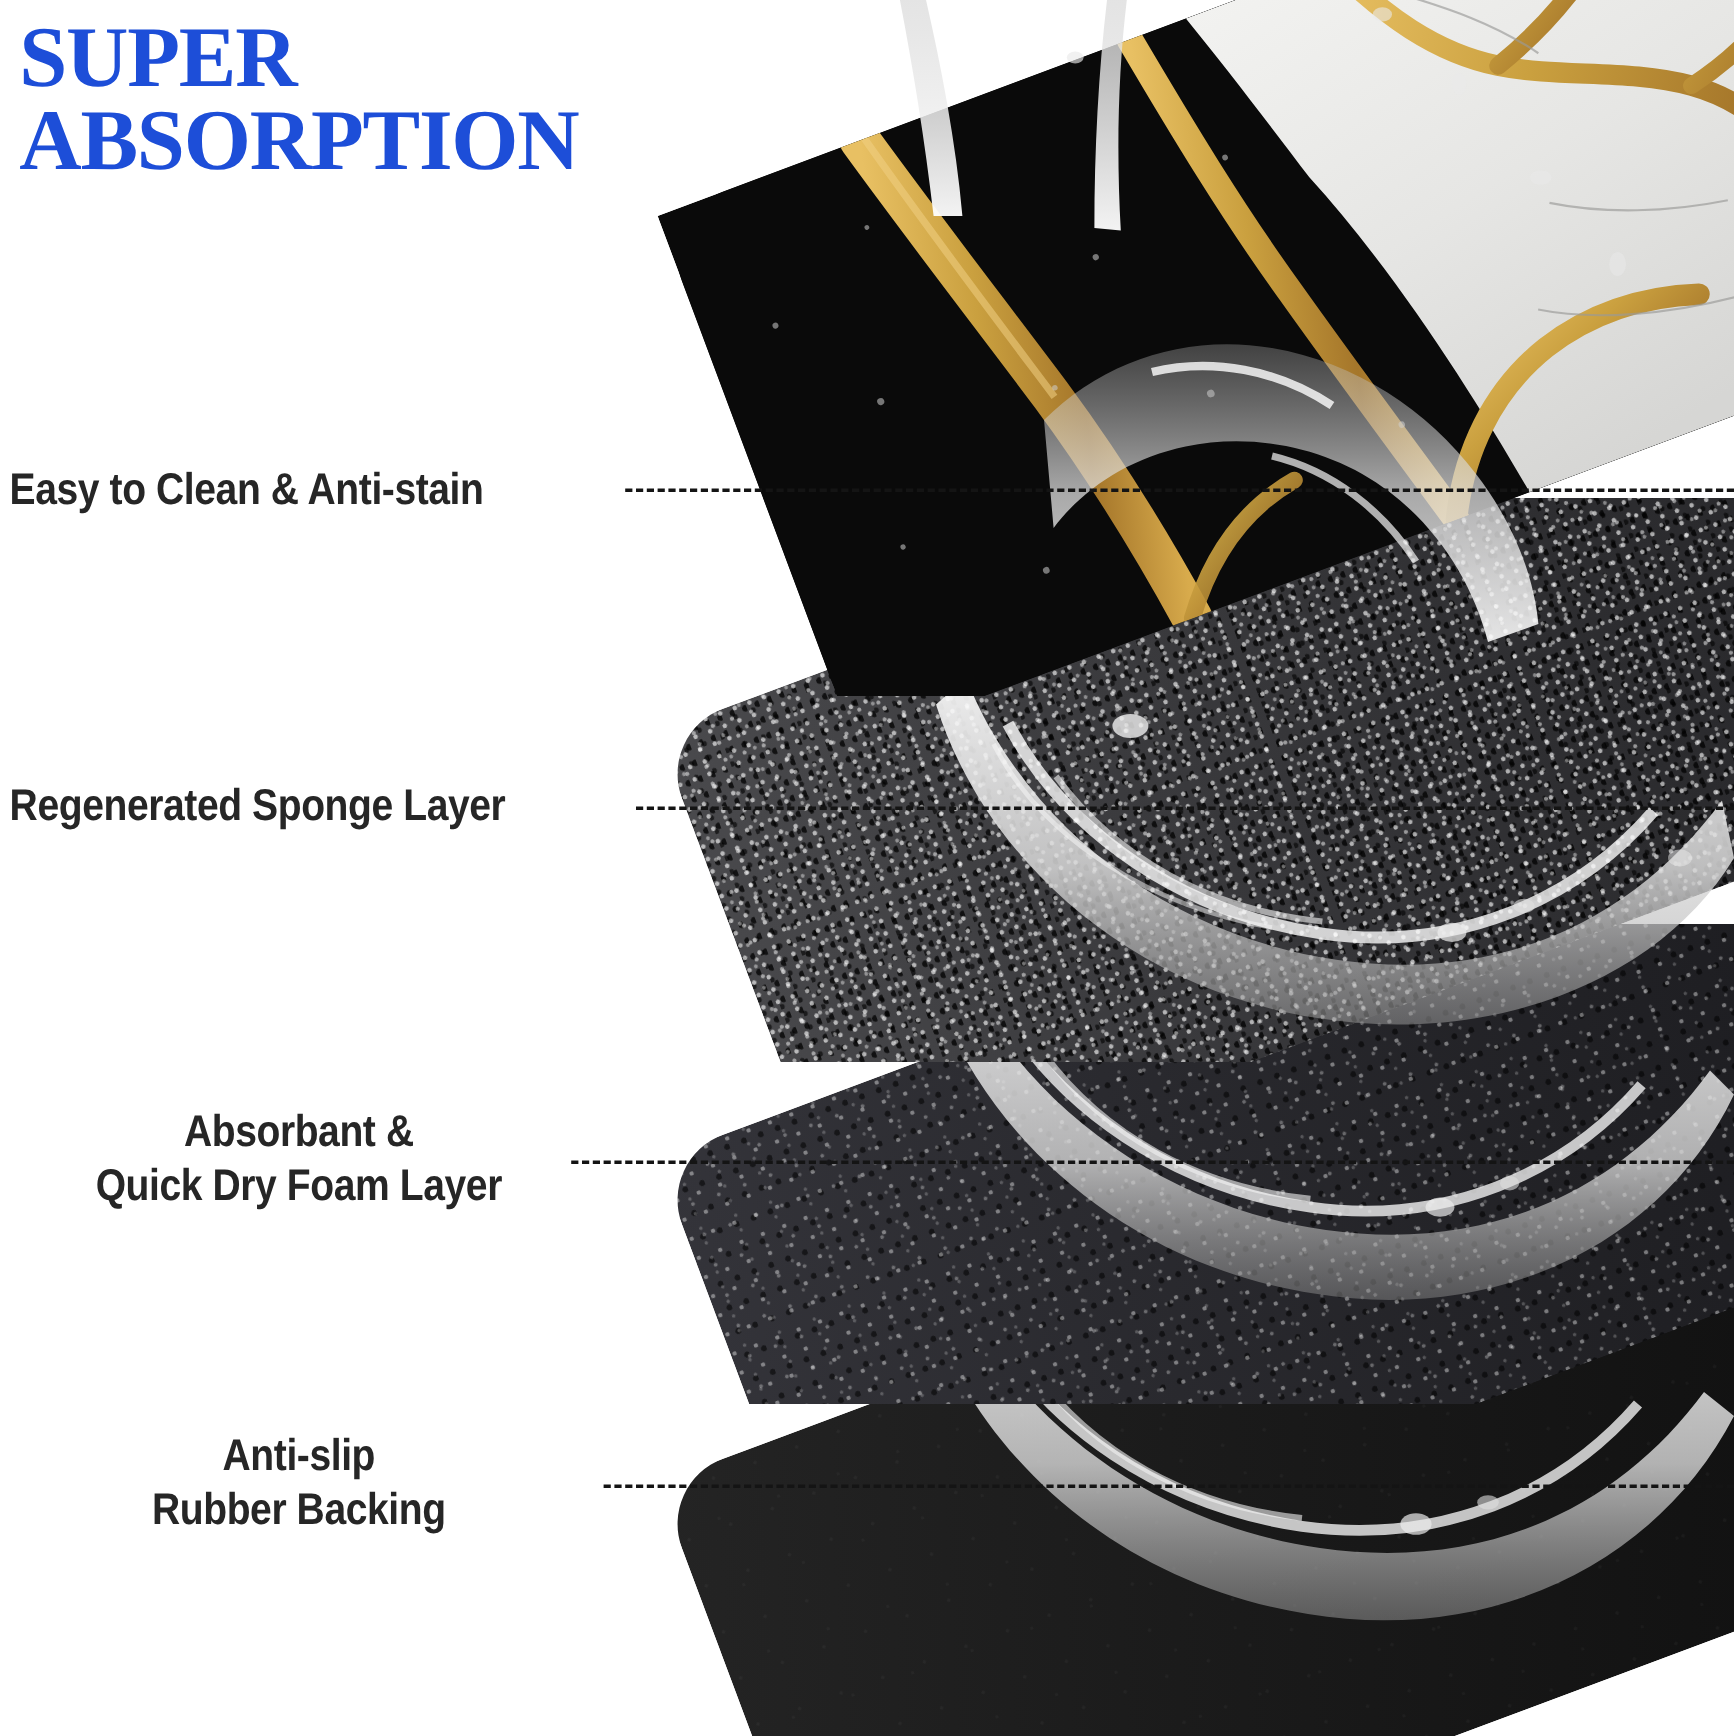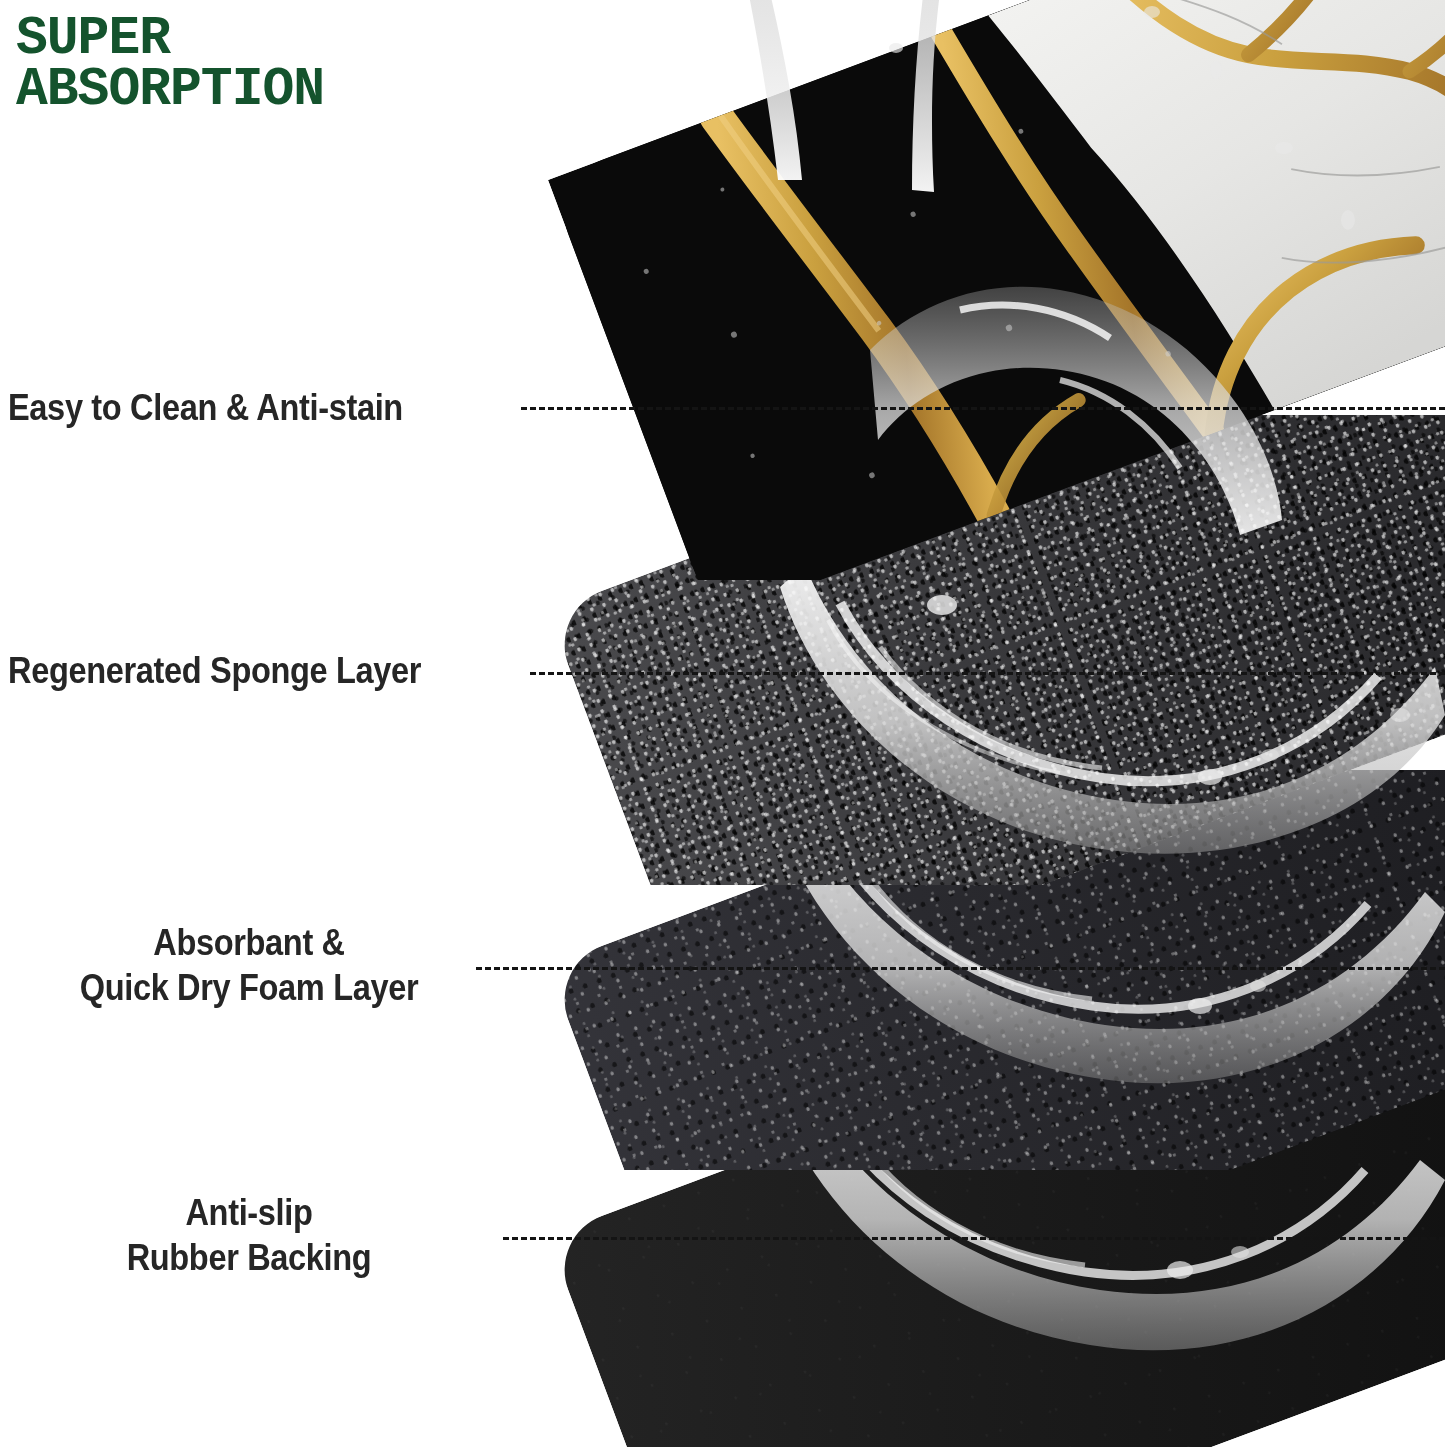--- a/index.html
+++ b/index.html
@@ -15,26 +15,26 @@
     overflow: hidden;
     font-family: "Liberation Sans", sans-serif;
   }
 
   
   #title {
     position: absolute;
     left: 16px;
     top: 14px;
     width: 620px;
-    font-family: Liberation Mono, monospace;
+    font-family: Liberation Serif, serif;
     font-weight: 700;
-    font-size: 53px;
+    font-size: 72px;
     line-height: 0.96;
     letter-spacing: -1px;
-    color: #14532d;
+    color: #1d4ed8;
     white-space: pre-line;
   }
 
   
   .callout {
     position: absolute;
     font-family: "Liberation Sans", sans-serif;
     font-weight: 700;
     font-size: 37px;
     line-height: 1.22;

